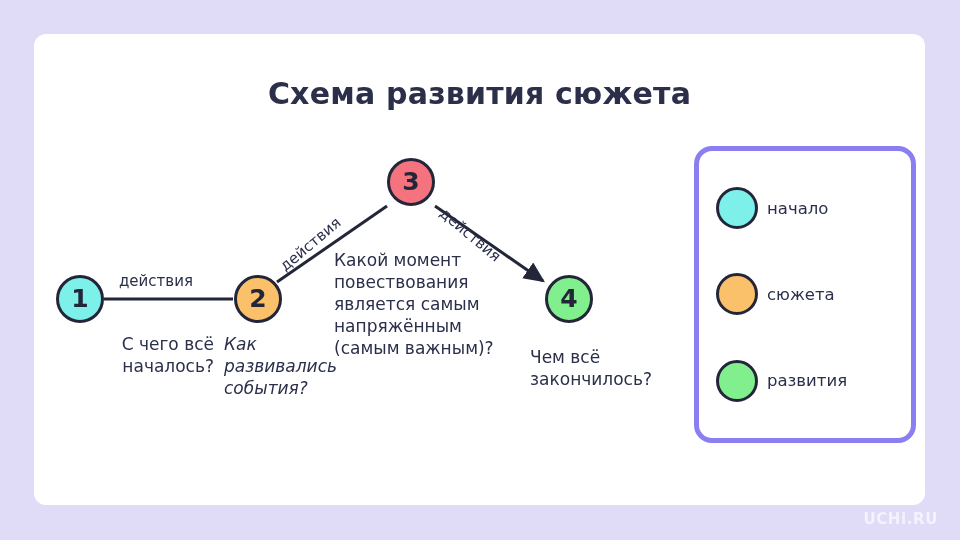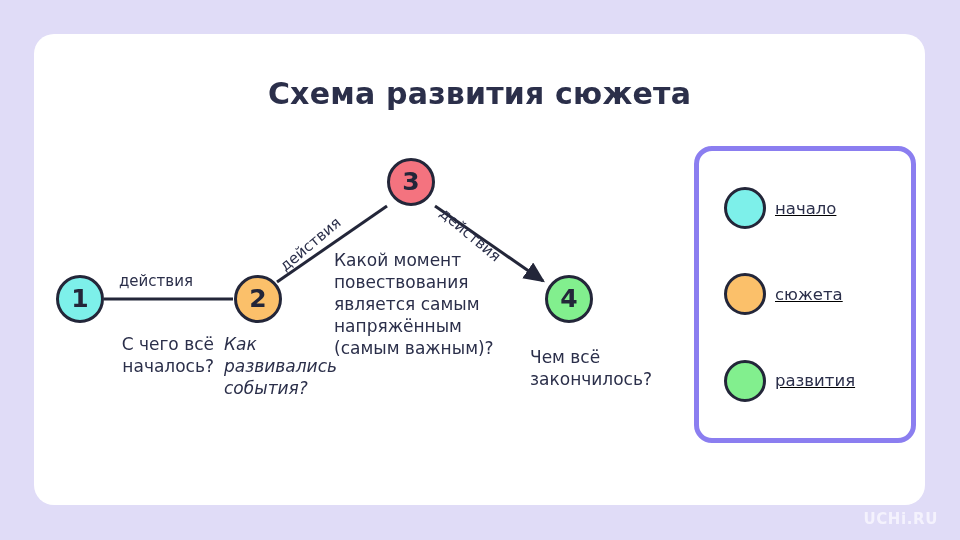--- a/index.html
+++ b/index.html
@@ -16,21 +16,21 @@
     position: relative;
   }
 
   #card {
     position: absolute;
     left: 34px;
     top: 34px;
     width: 891px;
     height: 471px;
     background: #ffffff;
-    border-radius: 20px;
+    border-radius: 12px;
   }
 
   #title {
     position: absolute;
     left: 0;
     top: 42px;
     width: 100%;
     text-align: center;
     font-family: "DejaVu Sans", sans-serif;
     font-size: 30px;
@@ -96,25 +96,24 @@
   
   #legend {
     position: absolute;
     left: 660px;
     top: 112px;
     width: 222px;
     height: 297px;
     border: 5px solid #8b7ef0;
     border-radius: 18px;
     background: #ffffff;
-    padding: 14px 0 14px 12px;
+    padding: 14px 0 14px 4px;
     display: flex;
     flex-direction: column;
     justify-content: space-around;
-    text-decoration: underline;
   }
 
   .legend-row {
     display: flex;
     align-items: center;
     padding-left: 13px;
   }
 
   .legend-dot {
     width: 42px;

